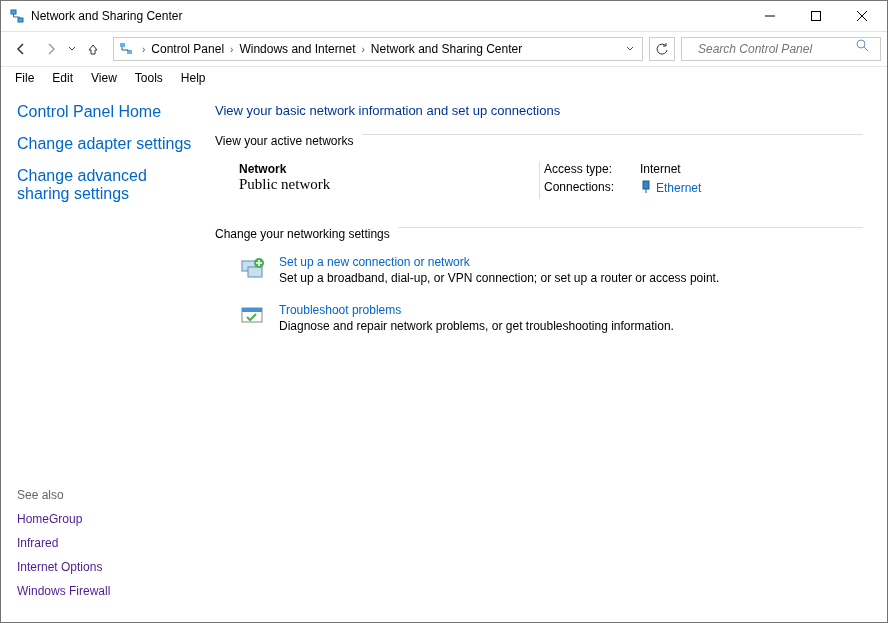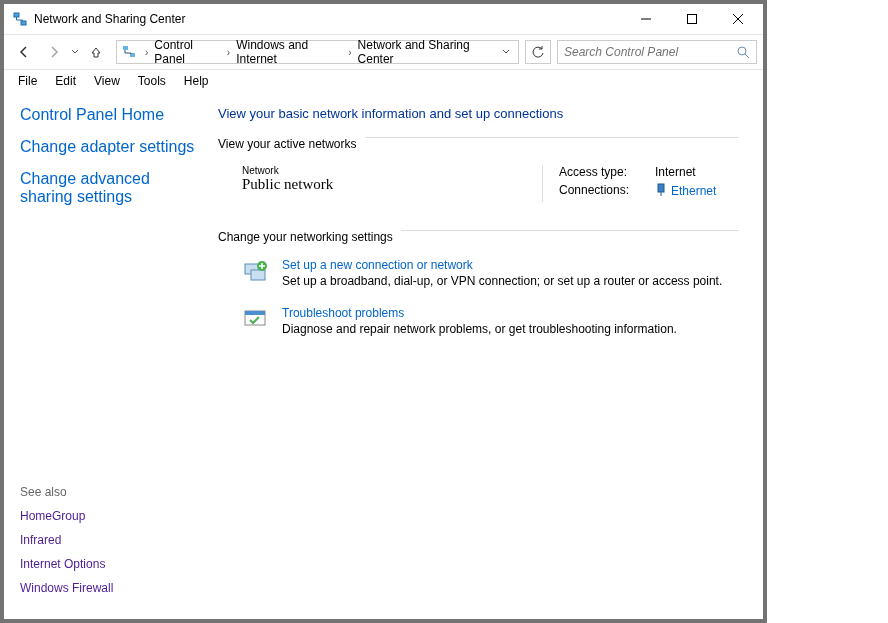--- a/index.html
+++ b/index.html
@@ -1,57 +1,57 @@
 <!DOCTYPE html>
 <html><head>
 <meta charset="utf-8">
 <style>
 * { box-sizing: border-box; margin: 0; padding: 0; }
 body { font-family: "Segoe UI", Tahoma, sans-serif; font-size: 12px; color: #000; background: #fff; }
-.window { width: 767px; height: 623px; border: 4px solid #737373; display: flex; flex-direction: column; background: #fff; }
+.window { width: 888px; height: 623px; border: 1px solid #737373; display: flex; flex-direction: column; background: #fff; }
 
 .titlebar { height: 30px; background: #fff; display: flex; align-items: center; padding: 0 2px 0 8px; }
 .titlebar .icon { width: 16px; height: 16px; margin-right: 6px; }
 .titlebar .title { flex: 1; font-size: 12px; color: #000; }
 .titlebar .winbtns { display: flex; }
 .titlebar .winbtn { width: 46px; height: 30px; display: flex; align-items: center; justify-content: center; color: #000; }
 
 .navbar { height: 36px; border-top: 1px solid #e5e5e5; border-bottom: 1px solid #e5e5e5; display: flex; align-items: center; padding: 0 6px; gap: 2px; }
 .navbtn { width: 28px; height: 28px; display: flex; align-items: center; justify-content: center; border: 1px solid transparent; }
 .navbtn.disabled { opacity: 0.45; }
 .navsep { width: 10px; display: flex; justify-content: center; }
 .addrbar { flex: 1; height: 24px; border: 1px solid #ccc; display: flex; align-items: center; padding: 0 4px; margin: 0 4px; background: #fff; }
 .addrbar .cp-icon { width: 16px; height: 16px; margin-right: 4px; }
 .crumb { padding: 0 2px; font-size: 12px; }
 .crumb-chev { padding: 0 4px; font-size: 10px; color: #555; }
 .refreshbtn { width: 26px; height: 24px; border: 1px solid #ccc; display: flex; align-items: center; justify-content: center; margin-right: 4px; }
-.searchbox { width: 200px; height: 24px; border: 1px solid #ccc; display: flex; align-items: center; padding: 0 6px; }
+.searchbox { width: 200px; height: 24px; border: 1px solid #ccc; display: flex; padding: 0 16px; }
 .searchbox input { border: none; outline: none; flex: 1; font-size: 12px; font-style: italic; color: #666; background: transparent; }
 .searchbox .sicon { color: #555; }
 
 .menubar { height: 22px; display: flex; align-items: center; padding: 0 6px; gap: 2px; }
 .menubar .menuitem { padding: 2px 8px; font-size: 12px; }
 
 .body { flex: 1; display: flex; overflow: hidden; }
 .sidebar { width: 210px; padding: 14px 16px; display: flex; flex-direction: column; }
 .sidebar a.navlink { color: #0066cc; font-size: 16px; text-decoration: none; margin-bottom: 14px; display: block; }
 .sidebar .spacer { flex: 1; }
 .sidebar .seealso-hdr { color: #666; font-size: 12px; margin-bottom: 10px; }
 .sidebar .seealso a { color: #4c1d95; font-size: 12px; text-decoration: none; display: block; margin-bottom: 10px; }
 
 .main { flex: 1; padding: 14px 24px 14px 4px; }
 .main h1 { font-size: 13px; font-weight: 400; color: #003399; margin-bottom: 16px; }
 .section-hdr { display: flex; align-items: flex-start; font-size: 12px; color: #000; margin-bottom: 14px; }
 .section-hdr .line { flex: 1; height: 1px; background: #ddd; margin-left: 8px; }
 
 .active-net { display: flex; gap: 40px; margin-left: 24px; margin-bottom: 28px; }
 .net-left { width: 260px; }
-.net-name { font-weight: 400; font-size: 10px; }
+.net-name { font-weight: 700; font-size: 12px; }
 .net-type { font-size: 15px; font-family: Liberation Serif, serif; }
-.net-right { border-left: 1px solid #ddd; padding-left: 16px; }
+.net-right { border-left: 1px solid #ddd; padding-left: 4px; }
 .net-row { display: flex; gap: 16px; font-size: 12px; margin-bottom: 4px; }
 .net-row .lbl { width: 80px; }
 .net-row a { color: #0066cc; text-decoration: none; }
 .net-row .eth-icon { display: inline-block; vertical-align: -2px; margin-right: 4px; }
 
 .task { display: flex; gap: 12px; margin-left: 24px; margin-bottom: 18px; }
 .task-icon { width: 28px; height: 28px; flex-shrink: 0; display: flex; align-items: center; justify-content: center; }
 .task-body a { color: #0066cc; font-size: 12px; text-decoration: none; }
 .task-desc { font-size: 12px; margin-top: 2px; }
 

